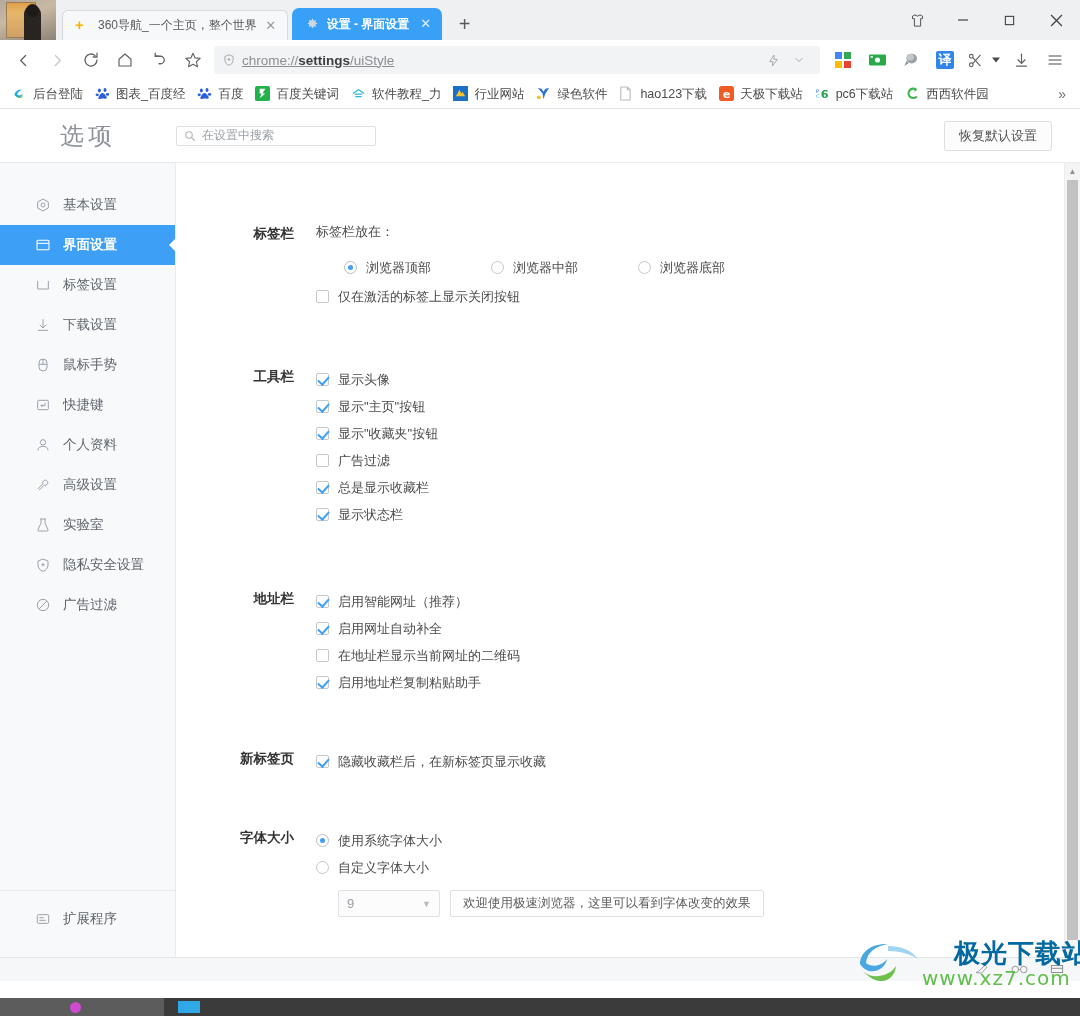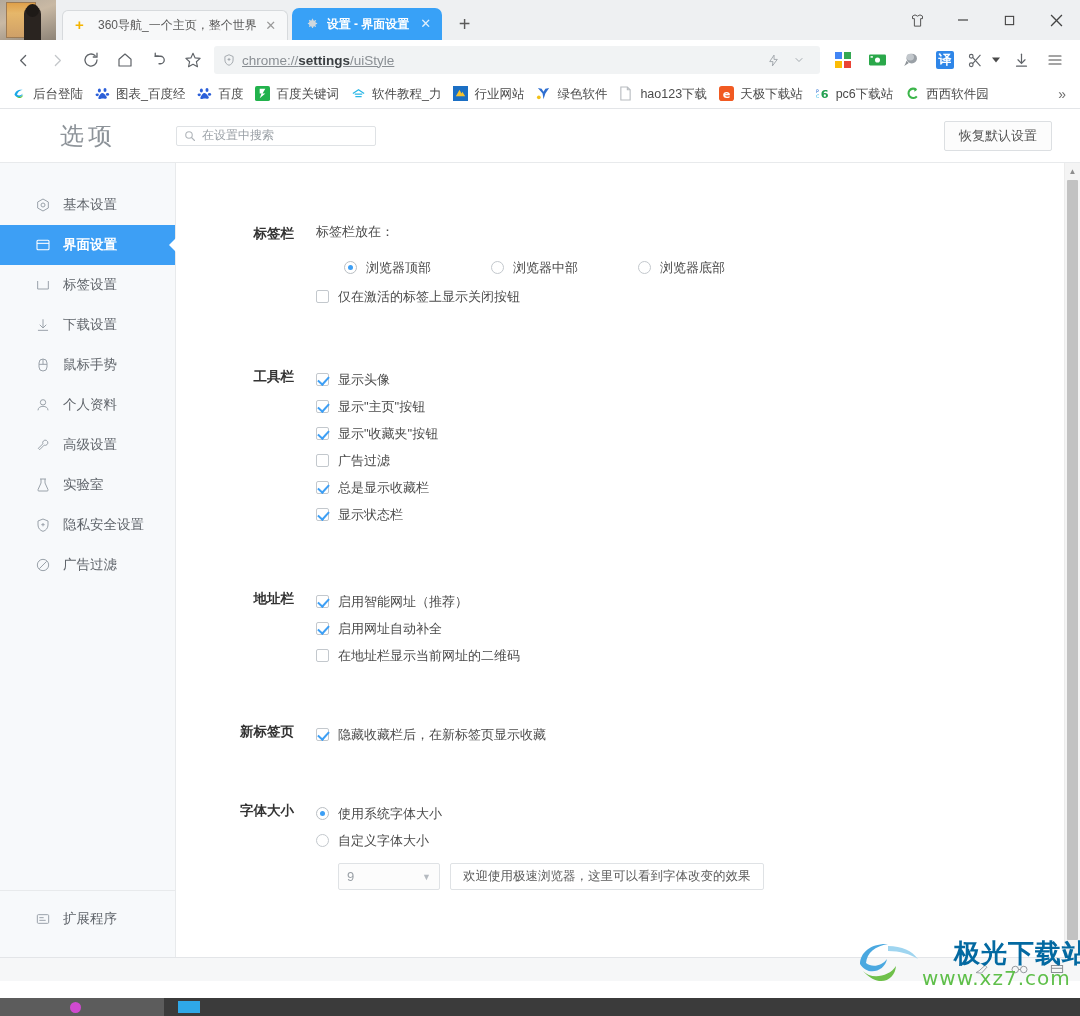--- a/index.html
+++ b/index.html
@@ -595,20 +595,30 @@
                 <rect x="6" y="3" width="12" height="18" rx="6"></rect>
                 <line x1="12" y1="3" x2="12" y2="11"></line>
                 <line x1="6" y1="11" x2="18" y2="11"></line>
               </svg>
             </span>
           <span>鼠标手势</span>
         </div>
         <div class="side-item">
           <span class="si-ico">
               <svg width="16" height="16" viewBox="0 0 24 24" fill="none" stroke="currentColor" stroke-width="1.5">
+                <rect x="4" y="5" width="16" height="14" rx="1.5"></rect>
+                <polyline points="15 9 15 13 9 13"></polyline>
+                <polyline points="11 11 9 13 11 15"></polyline>
+              </svg>
+            </span>
+          <span>快捷键</span>
+        </div>
+        <div class="side-item">
+          <span class="si-ico">
+              <svg width="16" height="16" viewBox="0 0 24 24" fill="none" stroke="currentColor" stroke-width="1.5">
                 <circle cx="12" cy="8" r="4"></circle>
                 <path d="M4.5 20c0-4 3.5-6 7.5-6s7.5 2 7.5 6"></path>
               </svg>
             </span>
           <span>个人资料</span>
         </div>
         <div class="side-item">
           <span class="si-ico">
               <svg width="16" height="16" viewBox="0 0 24 24" fill="none" stroke="currentColor" stroke-width="1.5">
                 <path d="M17 5a4 4 0 00-5.2 5.2L5 17l2 2 6.8-6.8A4 4 0 0019 7z"></path>
@@ -745,20 +755,26 @@
               <div class="opt-row">
                   <div class="opt">
                     <span class="chk on"></span>
                     <span class="txt">启用网址自动补全</span>
                   </div>
                 </div>
               <div class="opt-row">
                   <div class="opt">
                     <span class="chk"></span>
                     <span class="txt">在地址栏显示当前网址的二维码</span>
+                  </div>
+                </div>
+              <div class="opt-row">
+                  <div class="opt">
+                    <span class="chk on"></span>
+                    <span class="txt">启用地址栏复制粘贴助手</span>
                   </div>
                 </div>
             </div>
           </div>
 
           <div class="section" style="padding-top:52px;">
             <div class="sec-label">新标签页</div>
             <div class="sec-body">
               <div class="opt-row">
                   <div class="opt">

